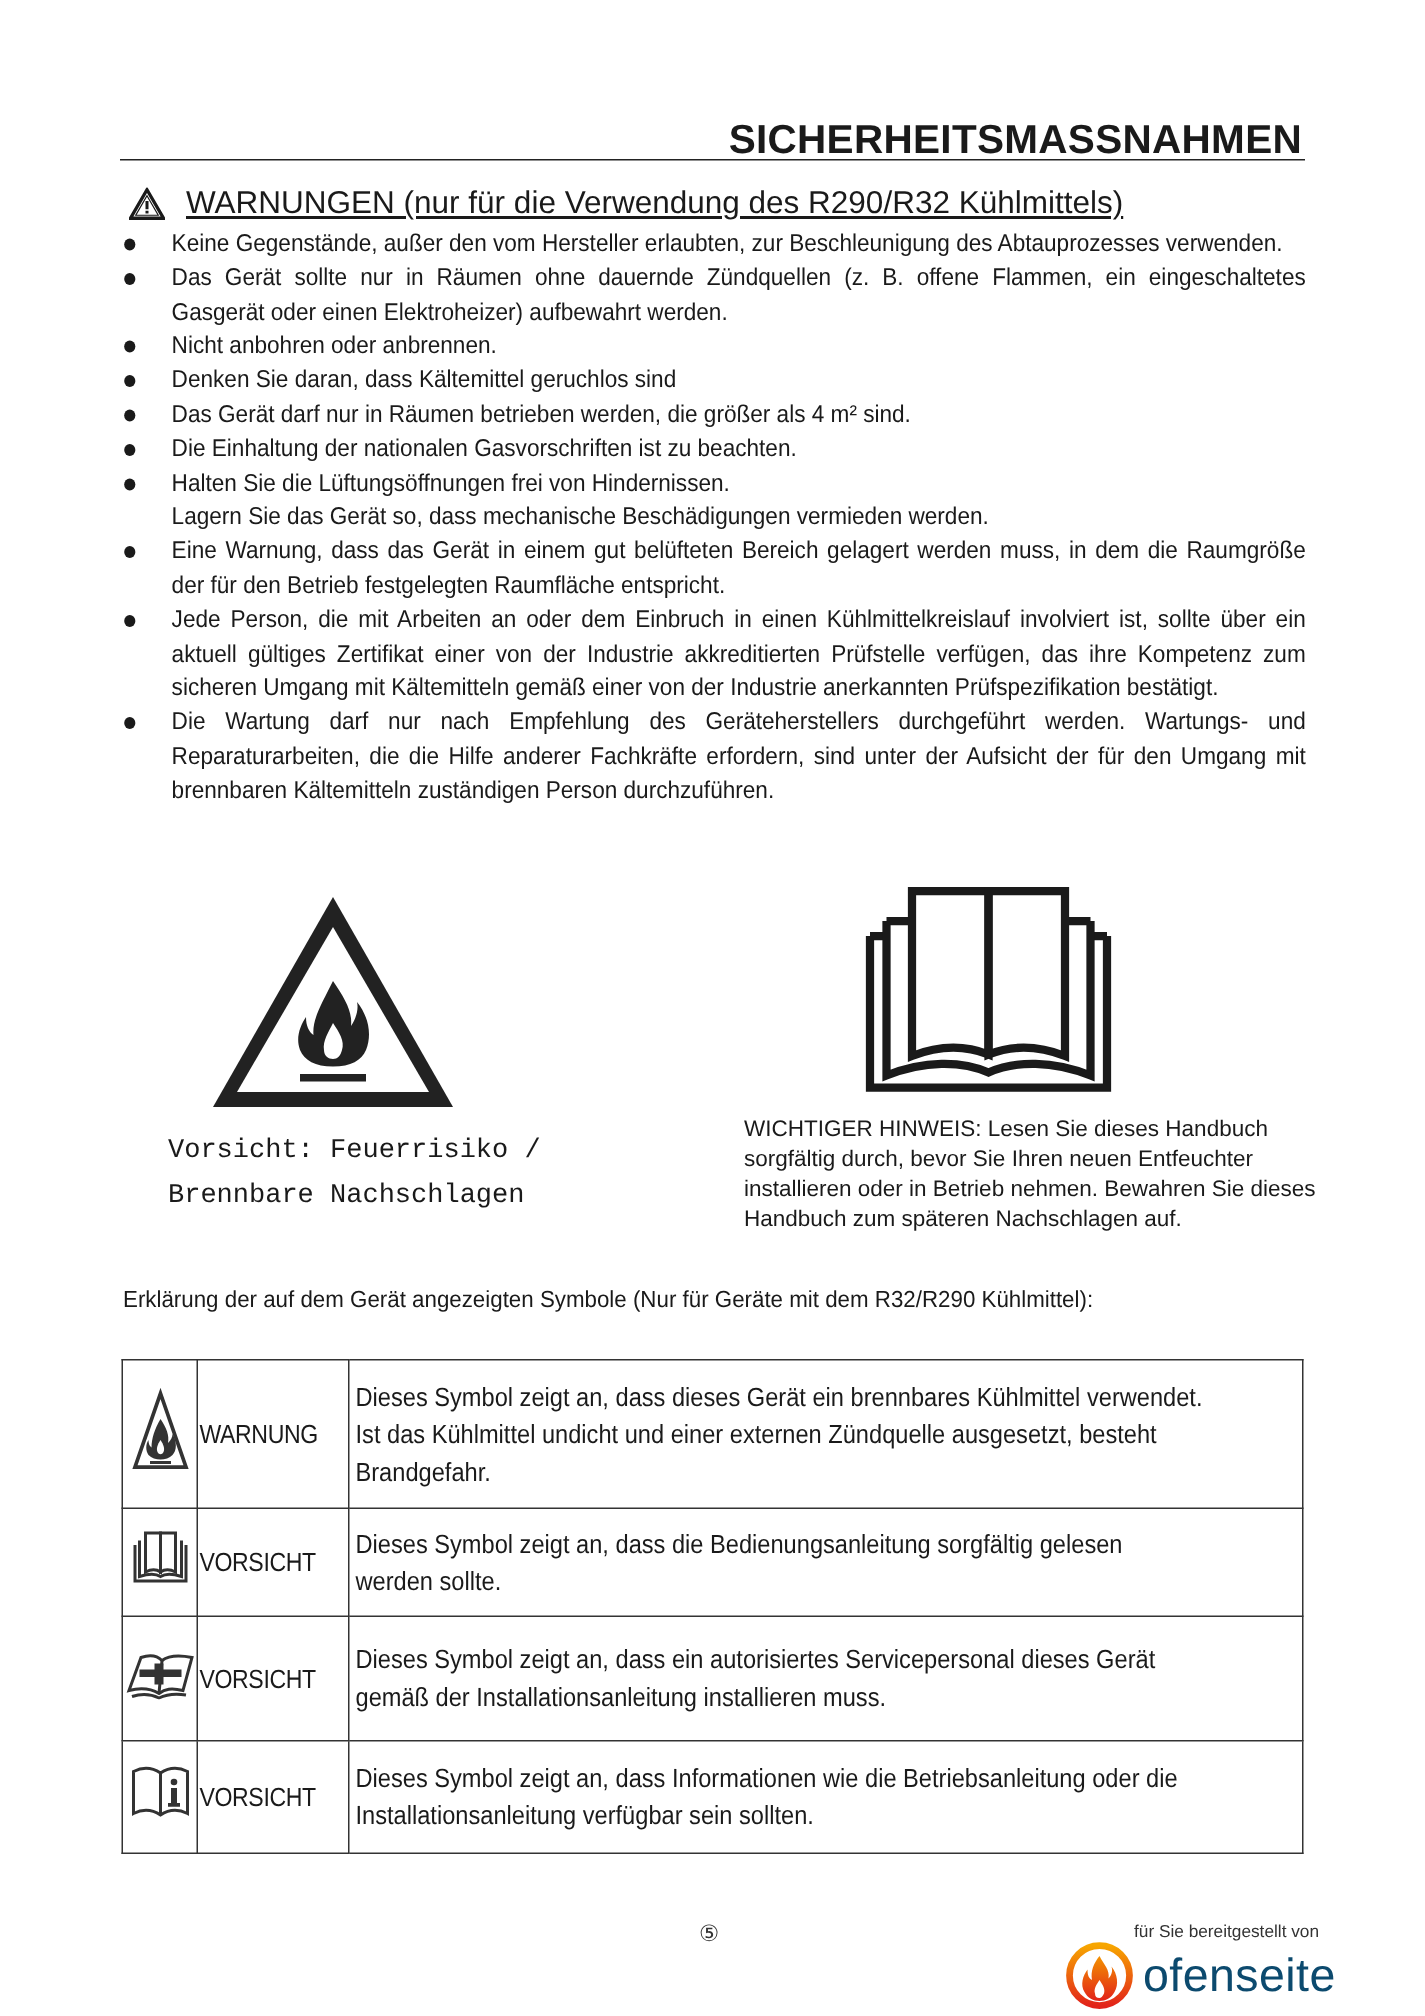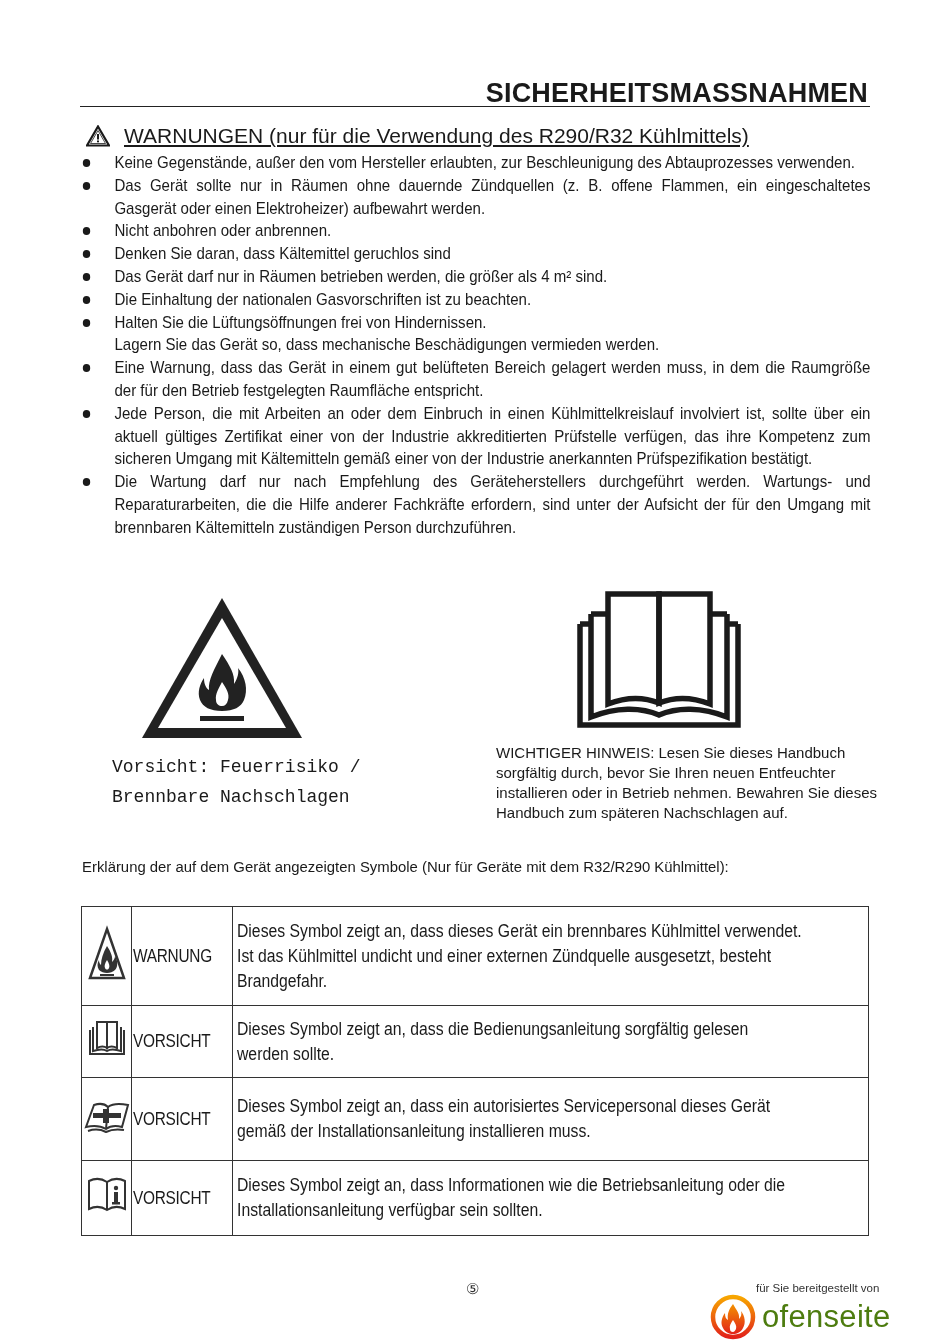--- a/index.html
+++ b/index.html
@@ -60,21 +60,21 @@
   td .cond { display: inline-block; transform: scaleX(0.9); transform-origin: left center; white-space: nowrap; }
   td.label-cell .cond { transform: scaleX(0.88); }
   tr.r1 td { height: 90px; margin-left: 32px; }
   tr.r2 td { height: 63px; }
   tr.r3 td { height: 74px; }
   tr.r4 td { height: 66px; }
   .page-number { position: absolute; left: 466px; top: 1280px; font-size: 15px; color: #333; }
   .brand-tag { position: absolute; left: 756px; top: 1282px; font-size: 11.5px; color: #333; }
   .brand { position: absolute; left: 710px; top: 1294px; display: flex; align-items: center; }
   .brand .logo { width: 46px; height: 46px; }
-  .brand .name { font-size: 31px; color: #4d7c0f; margin-left: 6px; letter-spacing: 0.3px; text-align: center; }
+  .brand .name { font-size: 31px; color: #0c4a6e; margin-left: 6px; letter-spacing: 0.3px; text-align: center; }
 </style>
 </head>
 <body>
 
 <div class="page-title">SICHERHEITSMASSNAHMEN</div>
 <div class="title-rule"></div>
 
 <div class="warn-heading">
   <svg class="tri" viewBox="0 0 24 22">
     <path d="M12 1.5 L23 20.5 L1 20.5 Z" fill="none" stroke="#1a1a1a" stroke-width="2.2" stroke-linejoin="miter"></path>

